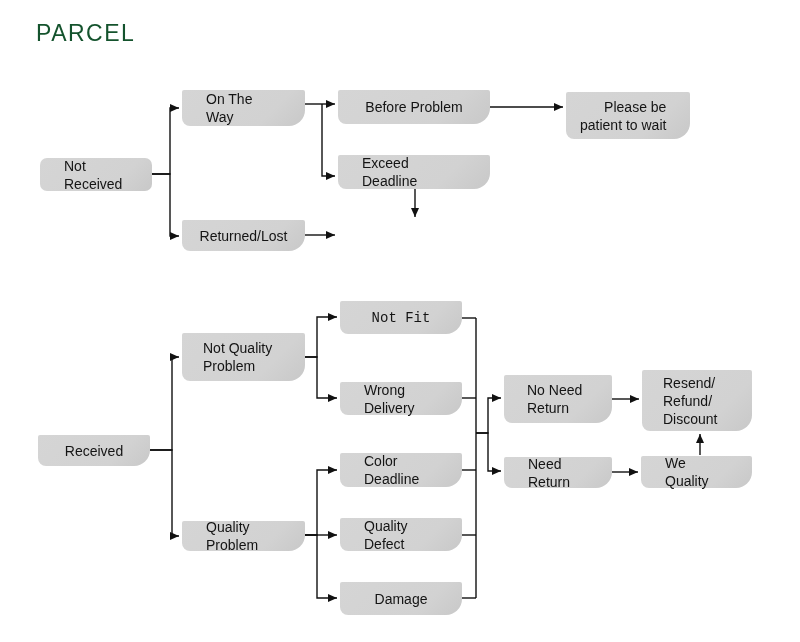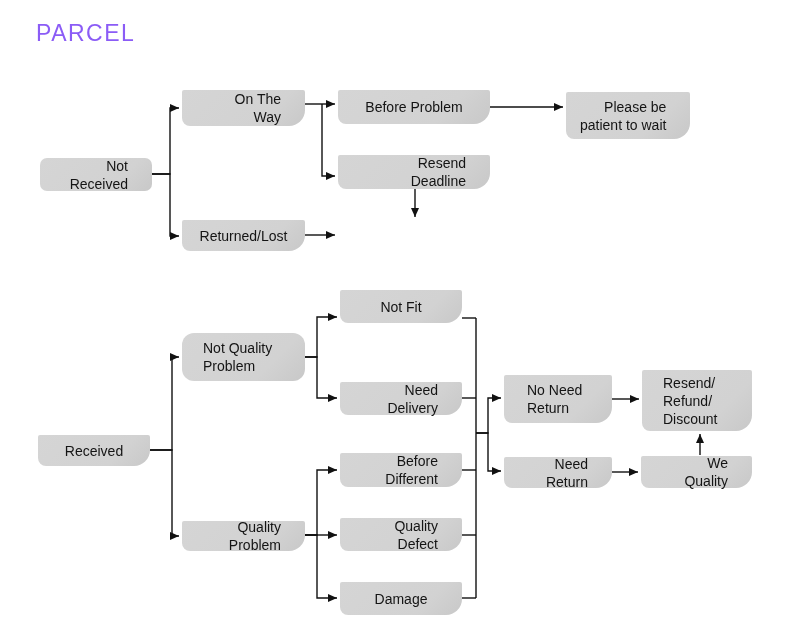--- a/index.html
+++ b/index.html
@@ -12,36 +12,36 @@
   }
   #canvas{
     position:absolute;left:0;top:0;width:800px;height:642px;
   }
   #edge-layer{
     position:absolute;left:0;top:0;width:800px;height:642px;
     pointer-events:none;
   }
   .page-title{
     position:absolute;left:36px;top:20px;
-    font-size:23px;letter-spacing:1.5px;color:#8b5cf6;
+    font-size:23px;letter-spacing:1.5px;color:#14532d;
     white-space:nowrap;
   }
   .node{
     position:absolute;
     background:linear-gradient(135deg,#d5d5d5 0%,#d2d2d2 70%,#c8c8c8 100%);
     border-radius:2px 2px 16px 8px;
     color:#141414;
     font-size:14px;
     line-height:18px;
     display:flex;
     align-items:center;
     box-sizing:border-box;
     white-space:pre-line;
   }
-  .node.center{justify-content:center;text-align:right;padding:0 24px;}
+  .node.center{justify-content:center;text-align:left;padding:0 24px;}
   .node.left{justify-content:flex-start;text-align:left;}
 </style>
 </head>
 <body>
 
 <div id="canvas">
   <div class="page-title">PARCEL</div>
   <svg id="edge-layer" viewBox="0 0 800 642" xmlns="http://www.w3.org/2000/svg">
     <defs>
       <marker id="arrowhead" viewBox="0 0 9 8" markerWidth="9" markerHeight="8" refX="9" refY="4" orient="auto" markerUnits="userSpaceOnUse">
@@ -72,29 +72,29 @@
       <path d="M476,433 L488,433 L488,471 L501,471" fill="none" stroke="#111111" stroke-width="1.4" marker-end="url(#arrowhead)"></path>
       <path d="M612,399 L639,399" fill="none" stroke="#111111" stroke-width="1.4" marker-end="url(#arrowhead)"></path>
       <path d="M612,472 L638,472" fill="none" stroke="#111111" stroke-width="1.4" marker-end="url(#arrowhead)"></path>
       <path d="M700,455 L700,434" fill="none" stroke="#111111" stroke-width="1.4" marker-end="url(#arrowhead)"></path>
     </svg>
 <div class="node center" style="left: 40px; top: 158px; width: 112px; height: 33px; border-radius: 7px;">Not Received</div>
     <div class="node center" style="left: 182px; top: 90px; width: 123px; height: 36px;">On The Way</div>
     <div class="node center" style="left: 338px; top: 90px; width: 152px; height: 34px;">Before Problem</div>
     <div class="node left" style="left: 566px; top: 92px; width: 124px; height: 47px; padding-left: 14px; text-align: right;">Please be
 patient to wait</div>
-    <div class="node center" style="left: 338px; top: 155px; width: 152px; height: 34px;">Resend Deadline</div>
+    <div class="node center" style="left: 338px; top: 155px; width: 152px; height: 34px;">Exceed Deadline</div>
     <div class="node center" style="left: 182px; top: 220px; width: 123px; height: 31px;">Returned/Lost</div>
     <div class="node center" style="left: 38px; top: 435px; width: 112px; height: 31px;">Received</div>
-    <div class="node left" style="left: 182px; top: 333px; width: 123px; height: 48px; padding-left: 21px; border-radius: 12px;">Not Quality
+    <div class="node left" style="left: 182px; top: 333px; width: 123px; height: 48px; padding-left: 21px;">Not Quality
 Problem</div>
     <div class="node center" style="left: 182px; top: 521px; width: 123px; height: 30px;">Quality Problem</div>
-    <div class="node center" style="left: 340px; top: 290px; width: 122px; height: 33px;">Not Fit</div>
-    <div class="node center" style="left: 340px; top: 382px; width: 122px; height: 33px;">Need Delivery</div>
-    <div class="node center" style="left: 340px; top: 453px; width: 122px; height: 34px;">Before Different</div>
+    <div class="node center" style="left: 340px; top: 301px; width: 122px; height: 33px; font-family: Liberation Mono, monospace;">Not Fit</div>
+    <div class="node center" style="left: 340px; top: 382px; width: 122px; height: 33px;">Wrong Delivery</div>
+    <div class="node center" style="left: 340px; top: 453px; width: 122px; height: 34px;">Color Deadline</div>
     <div class="node center" style="left: 340px; top: 518px; width: 122px; height: 33px;">Quality Defect</div>
     <div class="node center" style="left: 340px; top: 582px; width: 122px; height: 33px;">Damage</div>
     <div class="node center" style="left: 504px; top: 457px; width: 108px; height: 31px;">Need Return</div>
     <div class="node left" style="left: 504px; top: 375px; width: 108px; height: 48px; padding-left: 23px;">No Need
 Return</div>
     <div class="node left" style="left: 642px; top: 370px; width: 110px; height: 61px; padding-left: 21px;">Resend/
 Refund/
 Discount</div>
     <div class="node center" style="left: 641px; top: 456px; width: 111px; height: 32px;">We Quality</div>
   </div>

